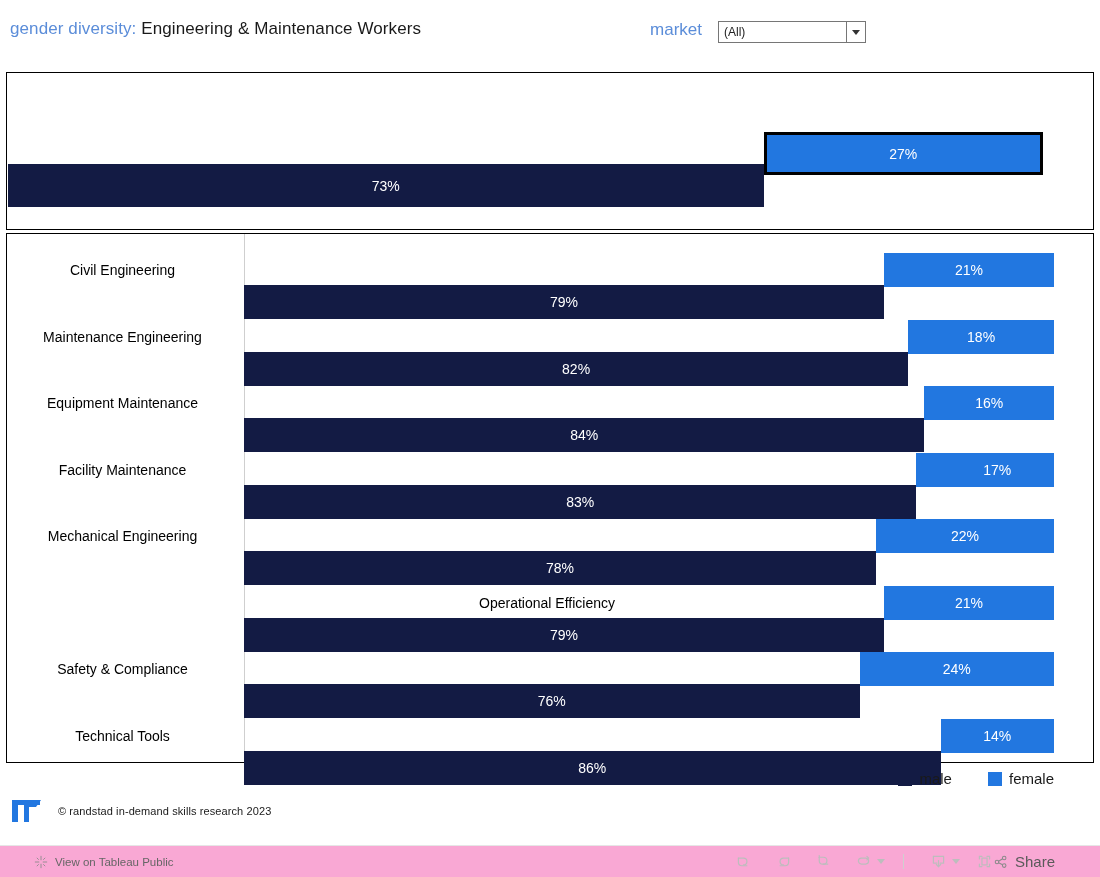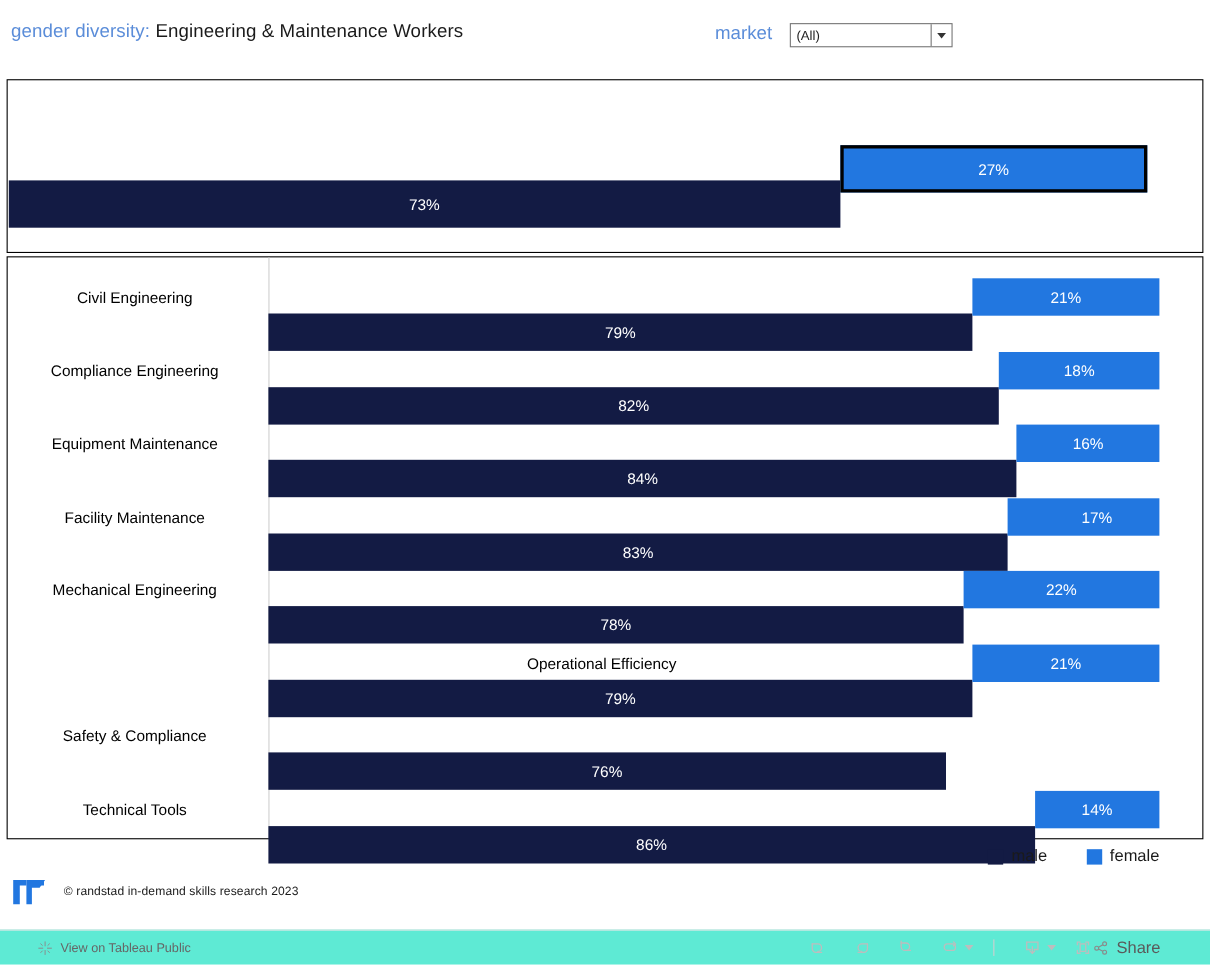--- a/index.html
+++ b/index.html
@@ -110,21 +110,21 @@
   .legend-text { font-size: 15px; color: #1a1a1a; }
 
   
   .brand { position: absolute; left: 10px; top: 798px; display: flex; align-items: center; }
   .brand-logo { width: 40px; height: 26px; margin-right: 8px; }
   .brand-text { font-size: 11px; color: #1a1a1a; letter-spacing: 0.1px; }
 
   
   .toolbar {
     position: absolute; left: 0; bottom: 0; width: 1100px; height: 32px;
-    background: #5eead4; border-top: 1px solid #e6e6e6;
+    background: #f9a8d4; border-top: 1px solid #e6e6e6;
     display: flex; align-items: center;
   }
   .tb-left { display: flex; align-items: center; margin-left: 34px; gap: 7px; }
   .tb-left-text { font-size: 11.5px; color: #666; white-space: nowrap; }
   .tb-right {
     margin-left: auto; display: flex; align-items: center;
     margin-right: 56px; gap: 0px;
   }
   .tb-btn {
     width: 40px; height: 30px; display: flex; align-items: center;
@@ -181,21 +181,21 @@
           <div class="row-bar">
             <div class="seg seg-male" style="width: 79%;">
               <span>79%</span>
             </div>
             <div class="seg seg-female" style="width: 21%;">
               <span>21%</span>
             </div>
           </div>
         </div>
         <div class="row" style="top: 85.5px;">
-          <div class="row-label">Compliance Engineering</div>
+          <div class="row-label">Maintenance Engineering</div>
           <div class="row-bar">
             <div class="seg seg-male" style="width: 82%;">
               <span>82%</span>
             </div>
             <div class="seg seg-female" style="width: 18%;">
               <span>18%</span>
             </div>
           </div>
         </div>
         <div class="row" style="top: 152px;">
@@ -240,20 +240,23 @@
             <div class="seg seg-female" style="width: 21%;">
               <span>21%</span>
             </div>
           </div>
         </div>
         <div class="row" style="top: 418px;">
           <div class="row-label">Safety &amp; Compliance</div>
           <div class="row-bar">
             <div class="seg seg-male" style="width: 76%;">
               <span>76%</span>
+            </div>
+            <div class="seg seg-female" style="width: 24%;">
+              <span>24%</span>
             </div>
           </div>
         </div>
         <div class="row" style="top: 484.5px;">
           <div class="row-label">Technical Tools</div>
           <div class="row-bar">
             <div class="seg seg-male" style="width: 86%;">
               <span>86%</span>
             </div>
             <div class="seg seg-female" style="width: 14%;">

